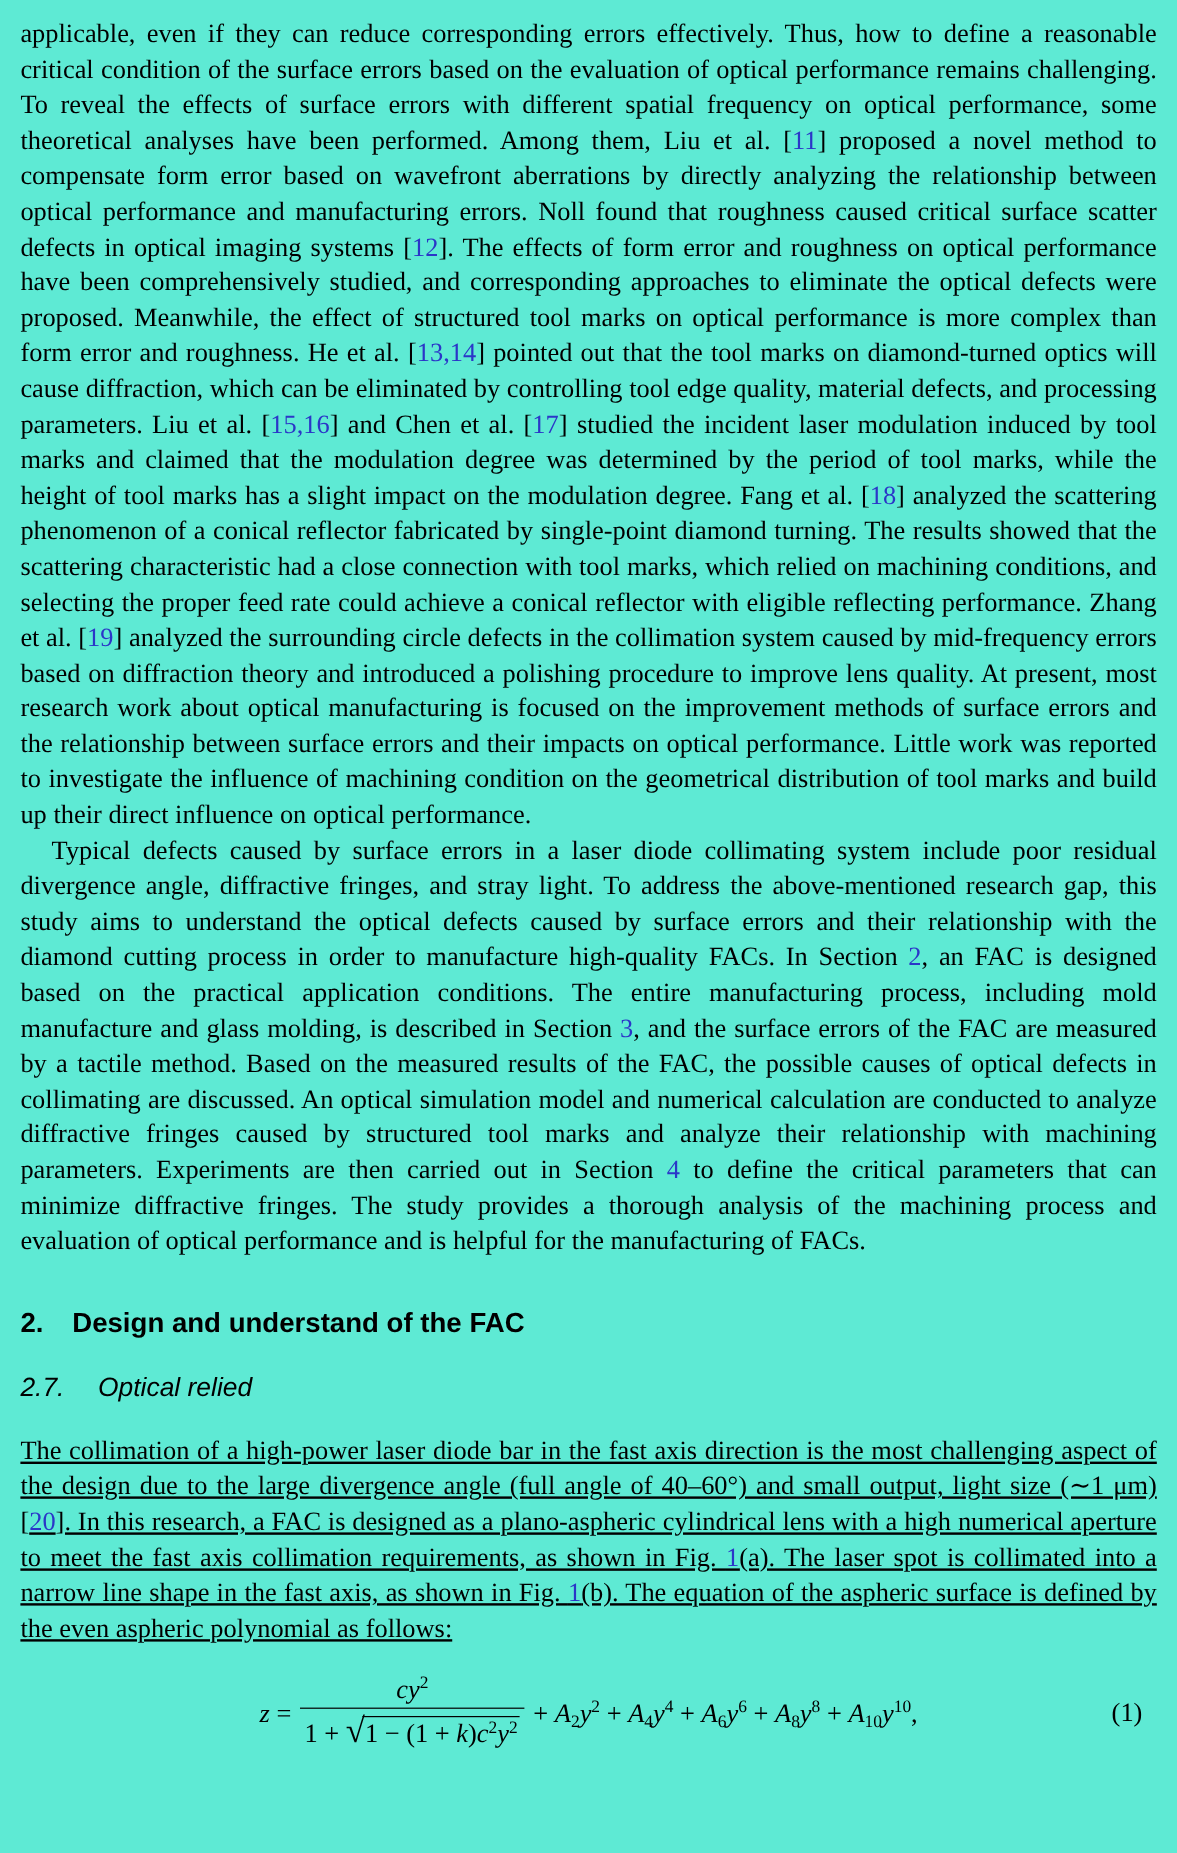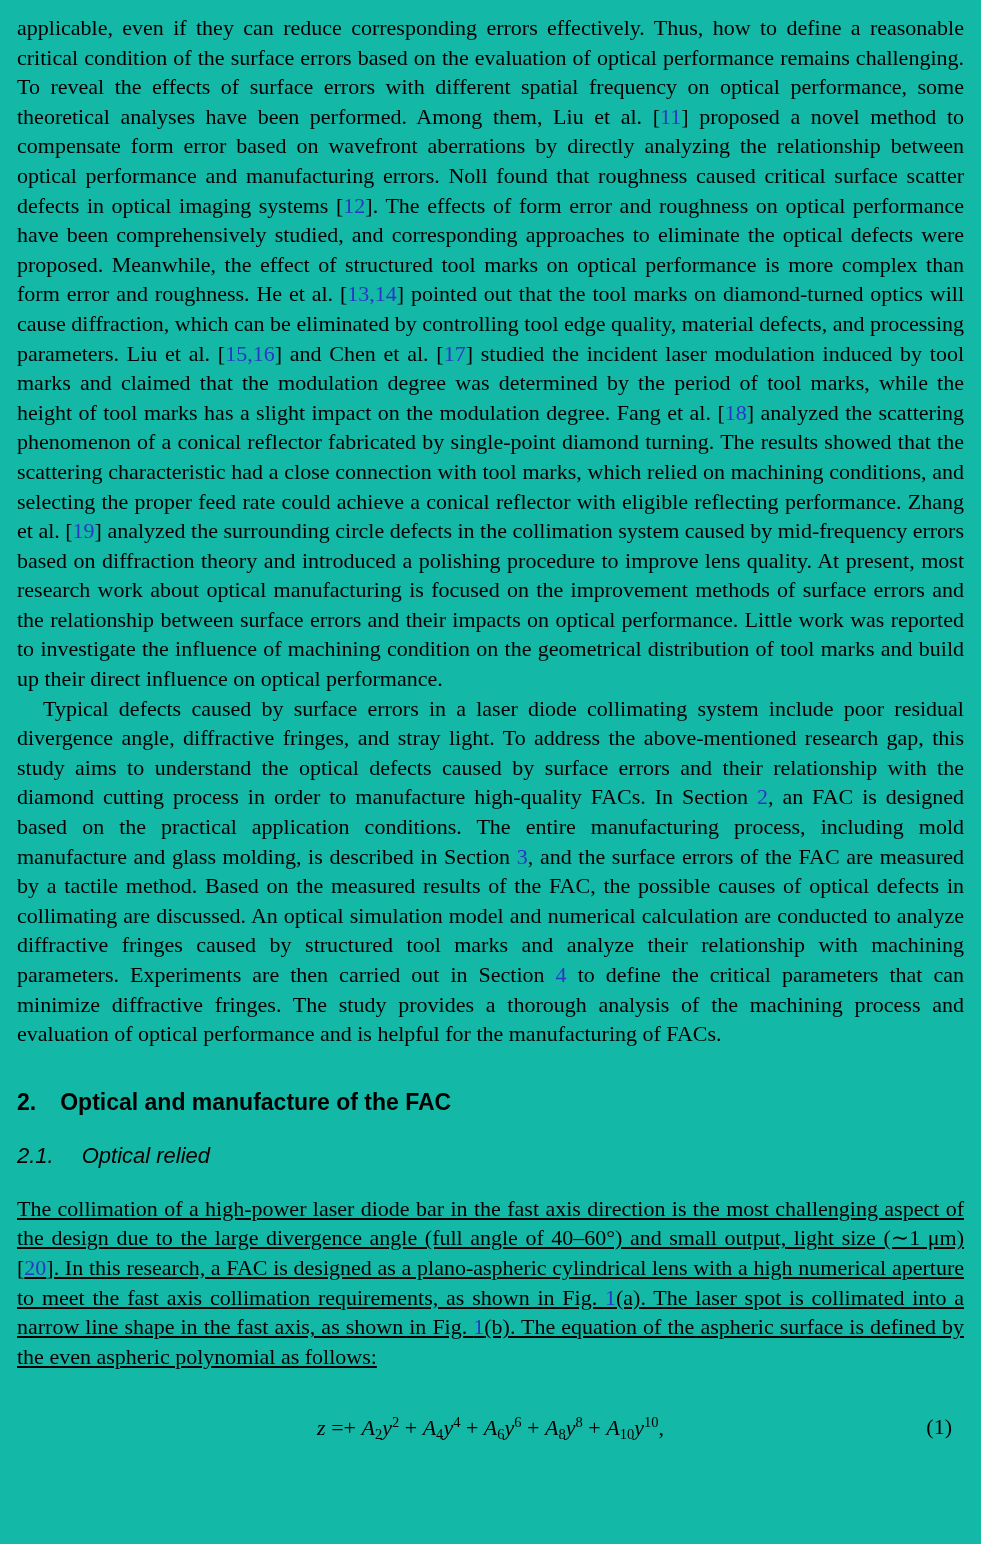--- a/index.html
+++ b/index.html
@@ -5,21 +5,21 @@
   html, body {
     margin: 0;
     padding: 0;
     background: #ffffff;
   }
   .page {
     position: relative;
     width: 981px;
     height: 1544px;
     box-sizing: border-box;
-    background: #14b8a6;
+    background: #5eead4;
     color: #000000;
     padding: 13px 17px 0 17px;
     font-family: "Liberation Serif", "DejaVu Serif", serif;
     font-size: 22px;
     line-height: 29.6px;
     overflow: hidden;
   }
   .body-par {
     margin: 0;
     text-align: justify;
@@ -113,30 +113,36 @@
 </head>
 <body>
 
 <div class="page">
 
   <p class="body-par"><span>applicable, even if they can reduce corresponding errors effectively. Thus, how to define a reasonable critical condition of the surface errors based on the evaluation of optical performance remains challenging. To reveal the effects of surface errors with different spatial frequency on optical performance, some theoretical analyses have been performed. Among them, Liu et al. [</span><span class="seg-link">11</span><span>] proposed a novel method to compensate form error based on wavefront aberrations by directly analyzing the relationship between optical performance and manufacturing errors. Noll found that roughness caused critical surface scatter defects in optical imaging systems [</span><span class="seg-link">12</span><span>]. The effects of form error and roughness on optical performance have been comprehensively studied, and corresponding approaches to eliminate the optical defects were proposed. Meanwhile, the effect of structured tool marks on optical performance is more complex than form error and roughness. He et al. [</span><span class="seg-link">13,14</span><span>] pointed out that the tool marks on diamond-turned optics will cause diffraction, which can be eliminated by controlling tool edge quality, material defects, and processing parameters. Liu et al. [</span><span class="seg-link">15,16</span><span>] and Chen et al. [</span><span class="seg-link">17</span><span>] studied the incident laser modulation induced by tool marks and claimed that the modulation degree was determined by the period of tool marks, while the height of tool marks has a slight impact on the modulation degree. Fang et al. [</span><span class="seg-link">18</span><span>] analyzed the scattering phenomenon of a conical reflector fabricated by single-point diamond turning. The results showed that the scattering characteristic had a close connection with tool marks, which relied on machining conditions, and selecting the proper feed rate could achieve a conical reflector with eligible reflecting performance. Zhang et al. [</span><span class="seg-link">19</span><span>] analyzed the surrounding circle defects in the collimation system caused by mid-frequency errors based on diffraction theory and introduced a polishing procedure to improve lens quality. At present, most research work about optical manufacturing is focused on the improvement methods of surface errors and the relationship between surface errors and their impacts on optical performance. Little work was reported to investigate the influence of machining condition on the geometrical distribution of tool marks and build up their direct influence on optical performance.</span></p>
 
   <p class="body-par indent"><span>Typical defects caused by surface errors in a laser diode collimating system include poor residual divergence angle, diffractive fringes, and stray light. To address the above-mentioned research gap, this study aims to understand the optical defects caused by surface errors and their relationship with the diamond cutting process in order to manufacture high-quality FACs. In Section </span><span class="seg-link">2</span><span>, an FAC is designed based on the practical application conditions. The entire manufacturing process, including mold manufacture and glass molding, is described in Section </span><span class="seg-link">3</span><span>, and the surface errors of the FAC are measured by a tactile method. Based on the measured results of the FAC, the possible causes of optical defects in collimating are discussed. An optical simulation model and numerical calculation are conducted to analyze diffractive fringes caused by structured tool marks and analyze their relationship with machining parameters. Experiments are then carried out in Section </span><span class="seg-link">4</span><span> to define the critical parameters that can minimize diffractive fringes. The study provides a thorough analysis of the machining process and evaluation of optical performance and is helpful for the manufacturing of FACs.</span></p>
 
   <h2 class="section-heading">
-    <span class="sec-num">2.</span><span class="sec-title">Optical and manufacture of the FAC</span>
+    <span class="sec-num">2.</span><span class="sec-title">Design and understand of the FAC</span>
   </h2>
 
   <h3 class="subsection-heading">
-    <span class="subsec-num">2.1.</span><span class="subsec-title">Optical relied</span>
+    <span class="subsec-num">2.7.</span><span class="subsec-title">Optical relied</span>
   </h3>
 
   <p class="body-par after-heading"><span>The collimation of a high-power laser diode bar in the fast axis direction is the most challenging aspect of the design due to the large divergence angle (full angle of 40–60°) and small output, light size (∼1 μm) [</span><span class="seg-link">20</span><span>]. In this research, a FAC is designed as a plano-aspheric cylindrical lens with a high numerical aperture to meet the fast axis collimation requirements, as shown in Fig. </span><span class="seg-link">1</span><span>(a). The laser spot is collimated into a narrow line shape in the fast axis, as shown in Fig. </span><span class="seg-link">1</span><span>(b). The equation of the aspheric surface is defined by the even aspheric polynomial as follows:</span></p>
 
   <div class="equation-row">
     <span class="equation">
       <span class="eq-part"><span class="seg-i">z</span><span> = </span></span>
+      <span class="frac">
+        <span class="num"><span class="seg-i">c</span><span class="seg-i">y</span><span class="seg-sup">2</span></span>
+        <span class="den">
+          <span><span>1 + </span></span><span class="sqrt-sym">√</span><span class="radicand"><span>1 − (1 + </span><span class="seg-i">k</span><span>)</span><span class="seg-i">c</span><span class="seg-sup">2</span><span class="seg-i">y</span><span class="seg-sup">2</span></span>
+        </span>
+      </span>
       <span class="eq-part"><span> + </span><span class="seg-i">A</span><span class="seg-sub">2</span><span class="seg-i">y</span><span class="seg-sup">2</span><span> + </span><span class="seg-i">A</span><span class="seg-sub">4</span><span class="seg-i">y</span><span class="seg-sup">4</span><span> + </span><span class="seg-i">A</span><span class="seg-sub">6</span><span class="seg-i">y</span><span class="seg-sup">6</span><span> + </span><span class="seg-i">A</span><span class="seg-sub">8</span><span class="seg-i">y</span><span class="seg-sup">8</span><span> + </span><span class="seg-i">A</span><span class="seg-sub">10</span><span class="seg-i">y</span><span class="seg-sup">10</span><span>,</span></span>
     </span>
     <span class="eq-number">(1)</span>
   </div>
 
 </div>
 
 </body></html>

